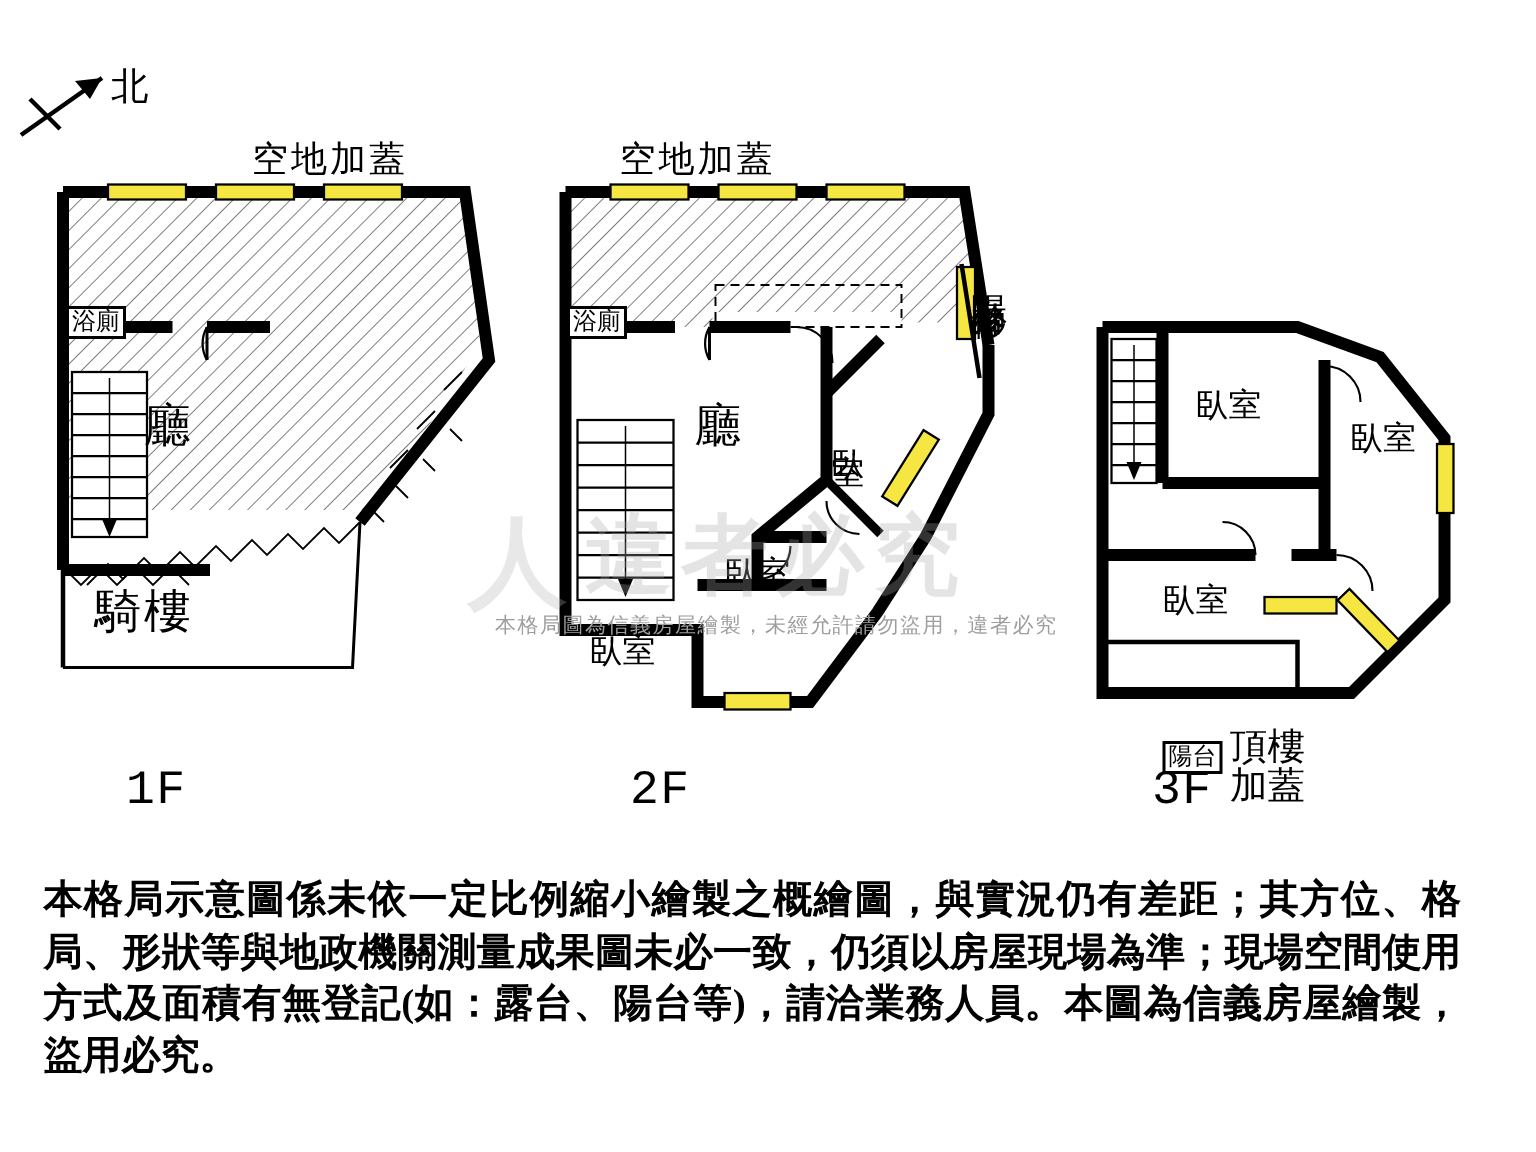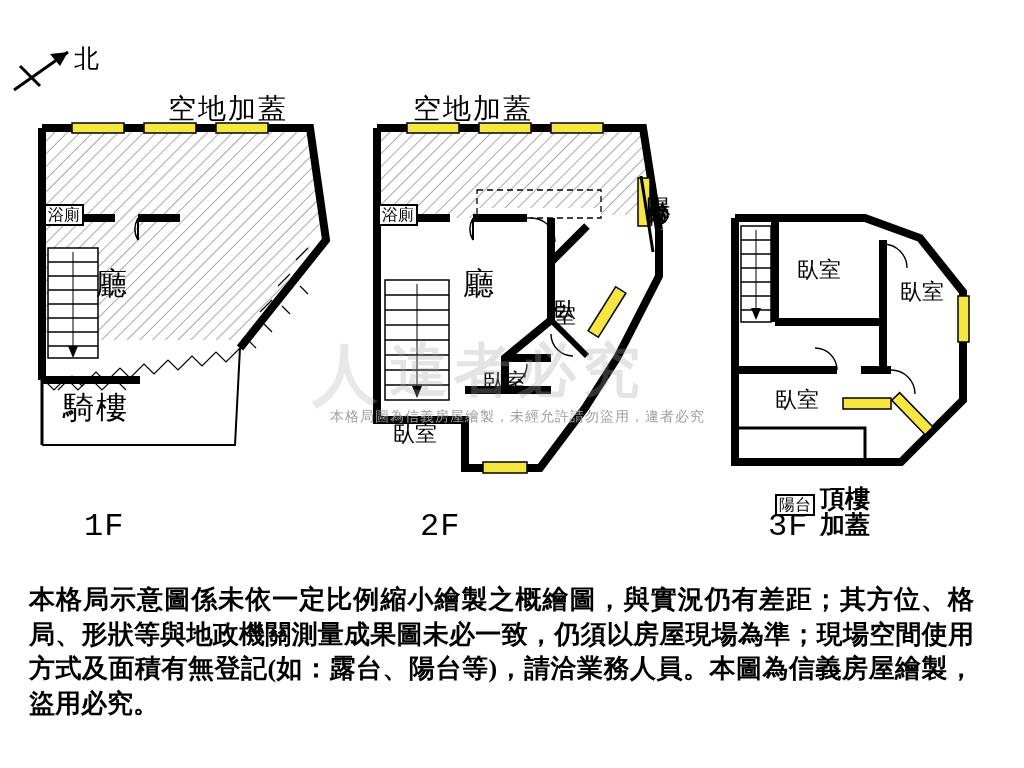--- a/index.html
+++ b/index.html
@@ -32,24 +32,23 @@
   .plan-title {
     font-size: 32px;
     font-family: Liberation Mono, monospace;
     letter-spacing: 1px;
     margin-top: 16px;
   }
   .roof-note {
     font-size: 25px;
     line-height: 1.05;
     font-family: "Liberation Serif", serif;
-    font-weight: bold;
   }
   .hdr-label {
-    font-size: 28px;
+    font-size: 24px;
     font-family: Liberation Serif, serif;
     letter-spacing: 2px;
   }
   .room-label {
     font-size: 22px;
     line-height: 1.05;
     text-align: center;
     font-family: "Liberation Serif", serif;
     background: transparent;
   }

